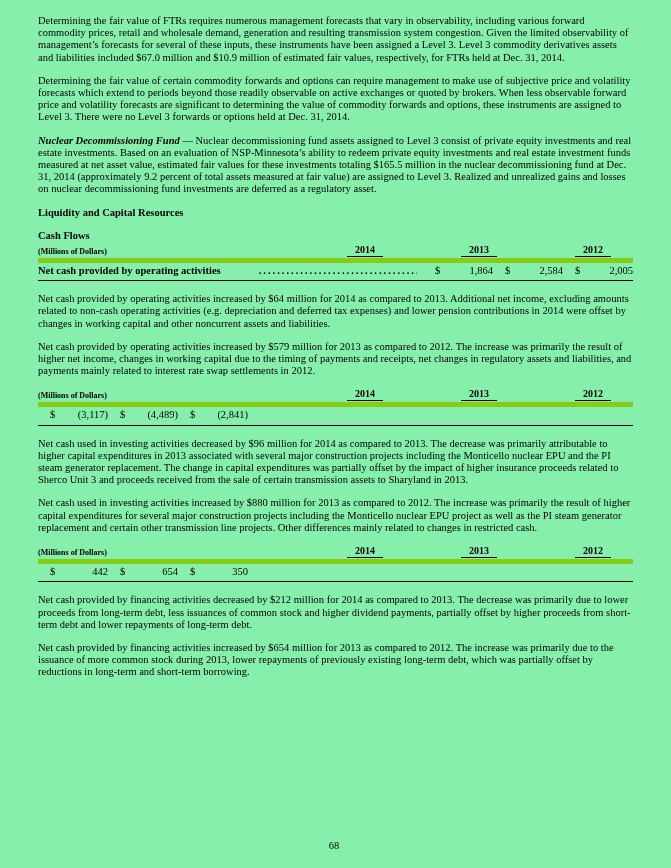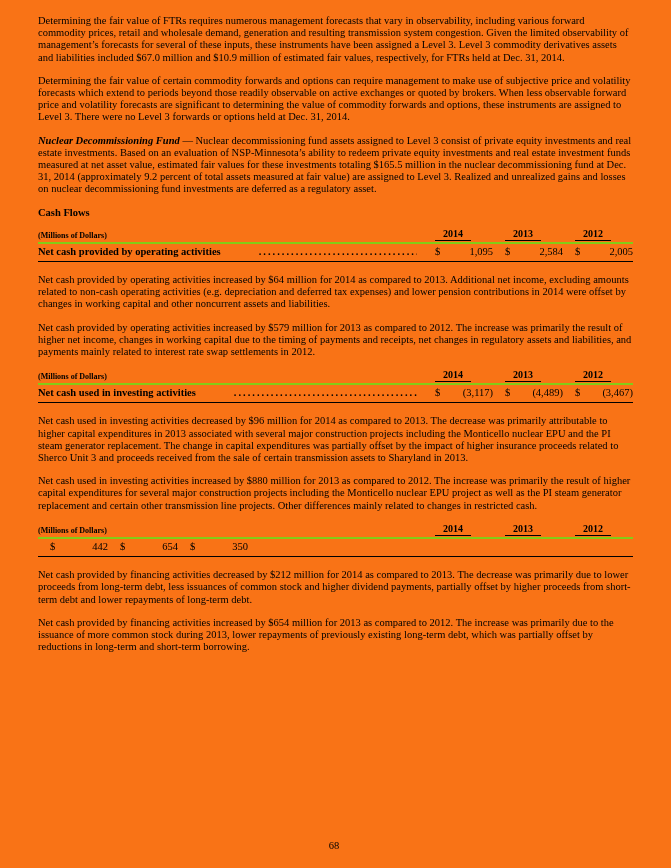--- a/index.html
+++ b/index.html
@@ -1,29 +1,29 @@
 <!DOCTYPE html>
 <html><head>
 <meta charset="utf-8">
 <style>
   * { margin:0; padding:0; box-sizing:border-box; }
   html,body { background:#ffffff; }
   .page {
-    width:671px; height:868px; background:#f97316; position:relative;
+    width:671px; height:868px; background:#86efac; position:relative;
     padding:15px 38px 0 38px; overflow:hidden;
     font-family:"Liberation Serif", serif; font-size:10.5px; line-height:12.2px; color:#000;
     text-align:left;
   }
   .para { margin-bottom:11px; }
   .lead { font-weight:bold; font-style:italic; }
   .heading { font-weight:bold; margin-bottom:11px; }
-  .subheading { font-weight:bold; margin-bottom:9px; }
+  .subheading { font-weight:bold; margin-bottom:2px; }
 
   .fin-table { margin:1px 0 12px 0; }
-  .t-head { display:flex; align-items:flex-end; border-bottom:2px solid #84cc16; padding-bottom:1px; }
+  .t-head { display:flex; align-items:flex-end; border-bottom:5px solid #84cc16; padding-bottom:1px;gap:44px; }
   .t-units { flex:1; font-weight:bold; font-size:8px; line-height:10px; }
   .t-year { width:58px; margin-left:12px; text-align:left; font-weight:bold; font-size:10px; line-height:11px; }
   .t-year .yr { display:inline-block; border-bottom:1px solid #000; padding:0 8px 1px 8px; }
   .t-row { display:flex; border-bottom:1px solid #000; padding:2px 0 3px 0; align-items:baseline; }
   .t-label { flex:1; display:flex; overflow:hidden; font-weight:bold; align-items:baseline;gap:35px; }
   .t-label .lbl { white-space:nowrap; }
   .t-label .leader { flex:1; overflow:hidden; white-space:nowrap; margin:0 6px 0 3px; }
   .leader::after {
     content:"......................................................................................................................";
     letter-spacing:2px; font-weight:bold;
@@ -38,38 +38,39 @@
 <body>
 
 <div class="page">
 
   <p class="para">Determining the fair value of FTRs requires numerous management forecasts that vary in observability, including various forward commodity prices, retail and wholesale demand, generation and resulting transmission system congestion.  Given the limited observability of management’s forecasts for several of these inputs, these instruments have been assigned a Level 3.  Level 3 commodity derivatives assets and liabilities included $67.0 million and $10.9 million of estimated fair values, respectively, for FTRs held at Dec. 31, 2014.</p>
 
   <p class="para">Determining the fair value of certain commodity forwards and options can require management to make use of subjective price and volatility forecasts which extend to periods beyond those readily observable on active exchanges or quoted by brokers.  When less observable forward price and volatility forecasts are significant to determining the value of commodity forwards and options, these instruments are assigned to Level 3.  There were no Level 3 forwards or options held at Dec. 31, 2014.</p>
 
   <p class="para"><span class="lead">Nuclear Decommissioning Fund</span><span> — Nuclear decommissioning fund assets assigned to Level 3 consist of private equity investments and real estate investments.  Based on an evaluation of NSP-Minnesota’s ability to redeem private equity investments and real estate investment funds measured at net asset value, estimated fair values for these investments totaling $165.5 million in the nuclear decommissioning fund at Dec. 31, 2014 (approximately 9.2 percent of total assets measured at fair value) are assigned to Level 3.  Realized and unrealized gains and losses on nuclear decommissioning fund investments are deferred as a regulatory asset.</span></p>
 
+  <div class="heading">Liquidity and Capital Resources</div>
 
   <div class="subheading">Cash Flows</div>
 
   <div class="fin-table">
     <div class="t-head">
       <div class="t-units">(Millions of Dollars)</div>
       <div class="t-year"><span class="yr">2014</span></div>
       <div class="t-year"><span class="yr">2013</span></div>
       <div class="t-year"><span class="yr">2012</span></div>
     </div>
     <div class="t-row">
       <div class="t-label">
           <span class="lbl">Net cash provided by operating activities</span>
           <span class="leader"></span>
         </div>
       <div class="t-cell">
           <span class="cur">$</span>
-          <span class="num">1,095</span>
+          <span class="num">1,864</span>
         </div>
       <div class="t-cell">
           <span class="cur">$</span>
           <span class="num">2,584</span>
         </div>
       <div class="t-cell">
           <span class="cur">$</span>
           <span class="num">2,005</span>
         </div>
     </div>
@@ -80,35 +81,31 @@
   <p class="para">Net cash provided by operating activities increased by $579 million for 2013 as compared to 2012.  The increase was primarily the result of higher net income, changes in working capital due to the timing of payments and receipts, net changes in regulatory assets and liabilities, and payments mainly related to interest rate swap settlements in 2012.</p>
 
   <div class="fin-table">
     <div class="t-head">
       <div class="t-units">(Millions of Dollars)</div>
       <div class="t-year"><span class="yr">2014</span></div>
       <div class="t-year"><span class="yr">2013</span></div>
       <div class="t-year"><span class="yr">2012</span></div>
     </div>
     <div class="t-row">
-      <div class="t-label">
-          <span class="lbl">Net cash used in investing activities</span>
-          <span class="leader"></span>
-        </div>
       <div class="t-cell">
           <span class="cur">$</span>
           <span class="num">(3,117)</span>
         </div>
       <div class="t-cell">
           <span class="cur">$</span>
           <span class="num">(4,489)</span>
         </div>
       <div class="t-cell">
           <span class="cur">$</span>
-          <span class="num">(3,467)</span>
+          <span class="num">(2,841)</span>
         </div>
     </div>
   </div>
 
   <p class="para">Net cash used in investing activities decreased by $96 million for 2014 as compared to 2013.  The decrease was primarily attributable to higher capital expenditures in 2013 associated with several major construction projects including the Monticello nuclear EPU and the PI steam generator replacement.  The change in capital expenditures was partially offset by the impact of higher insurance proceeds related to Sherco Unit 3 and proceeds received from the sale of certain transmission assets to Sharyland in 2013.</p>
 
   <p class="para">Net cash used in investing activities increased by $880 million for 2013 as compared to 2012.  The increase was primarily the result of higher capital expenditures for several major construction projects including the Monticello nuclear EPU project as well as the PI steam generator replacement and certain other transmission line projects.  Other differences mainly related to changes in restricted cash.</p>
 
   <div class="fin-table">
     <div class="t-head">

